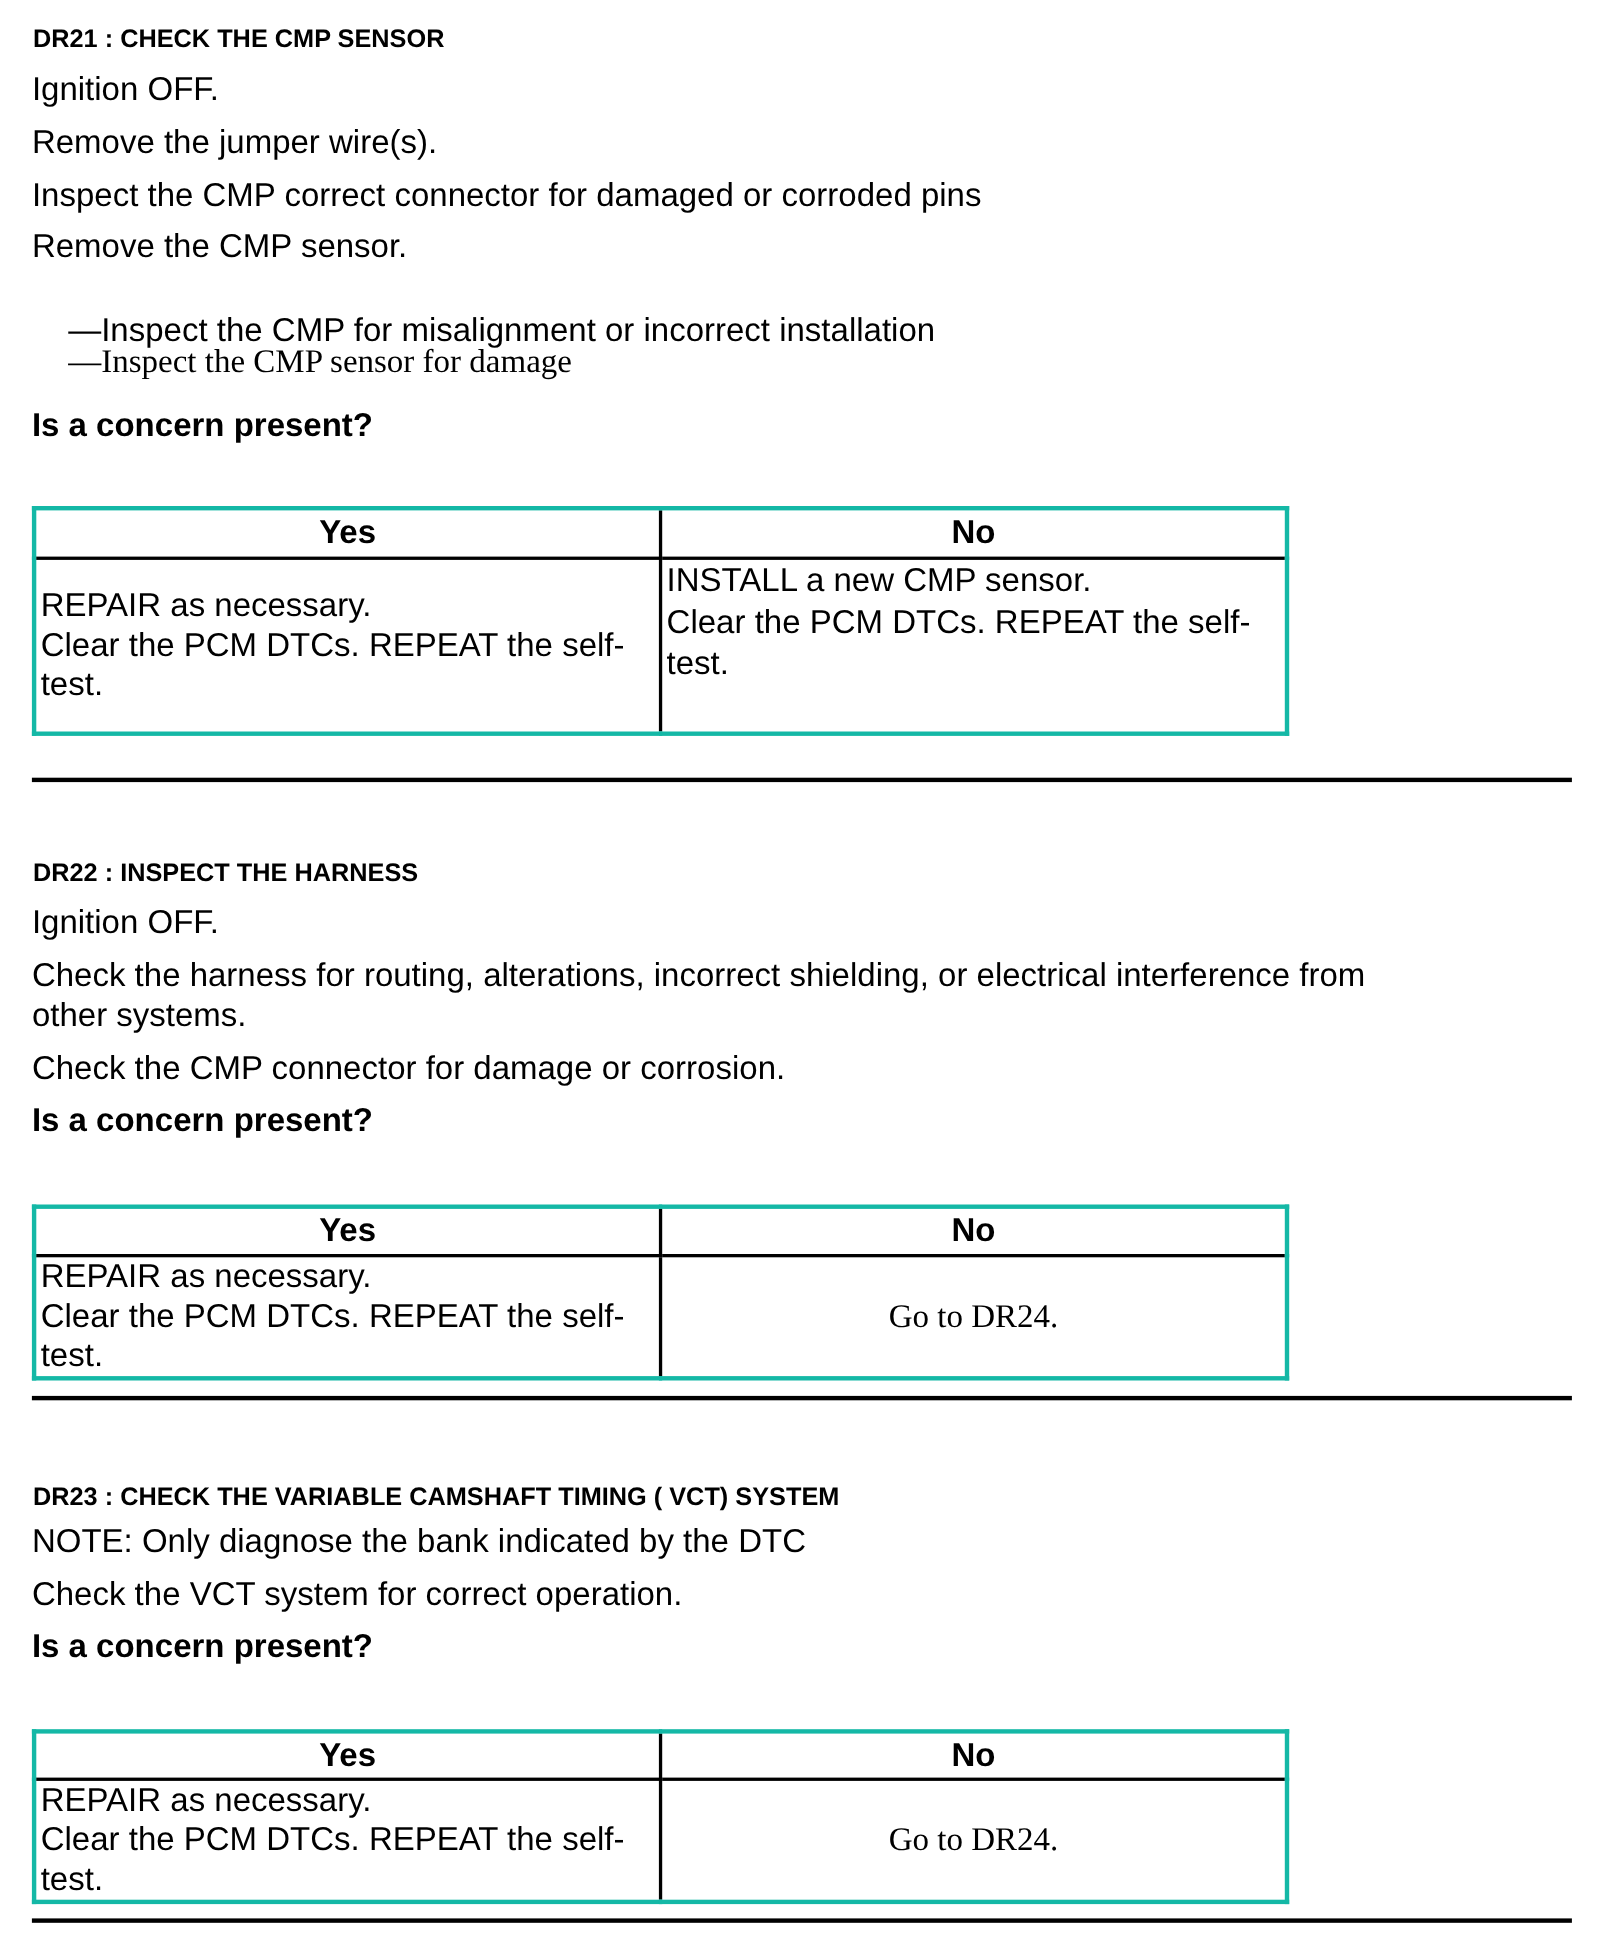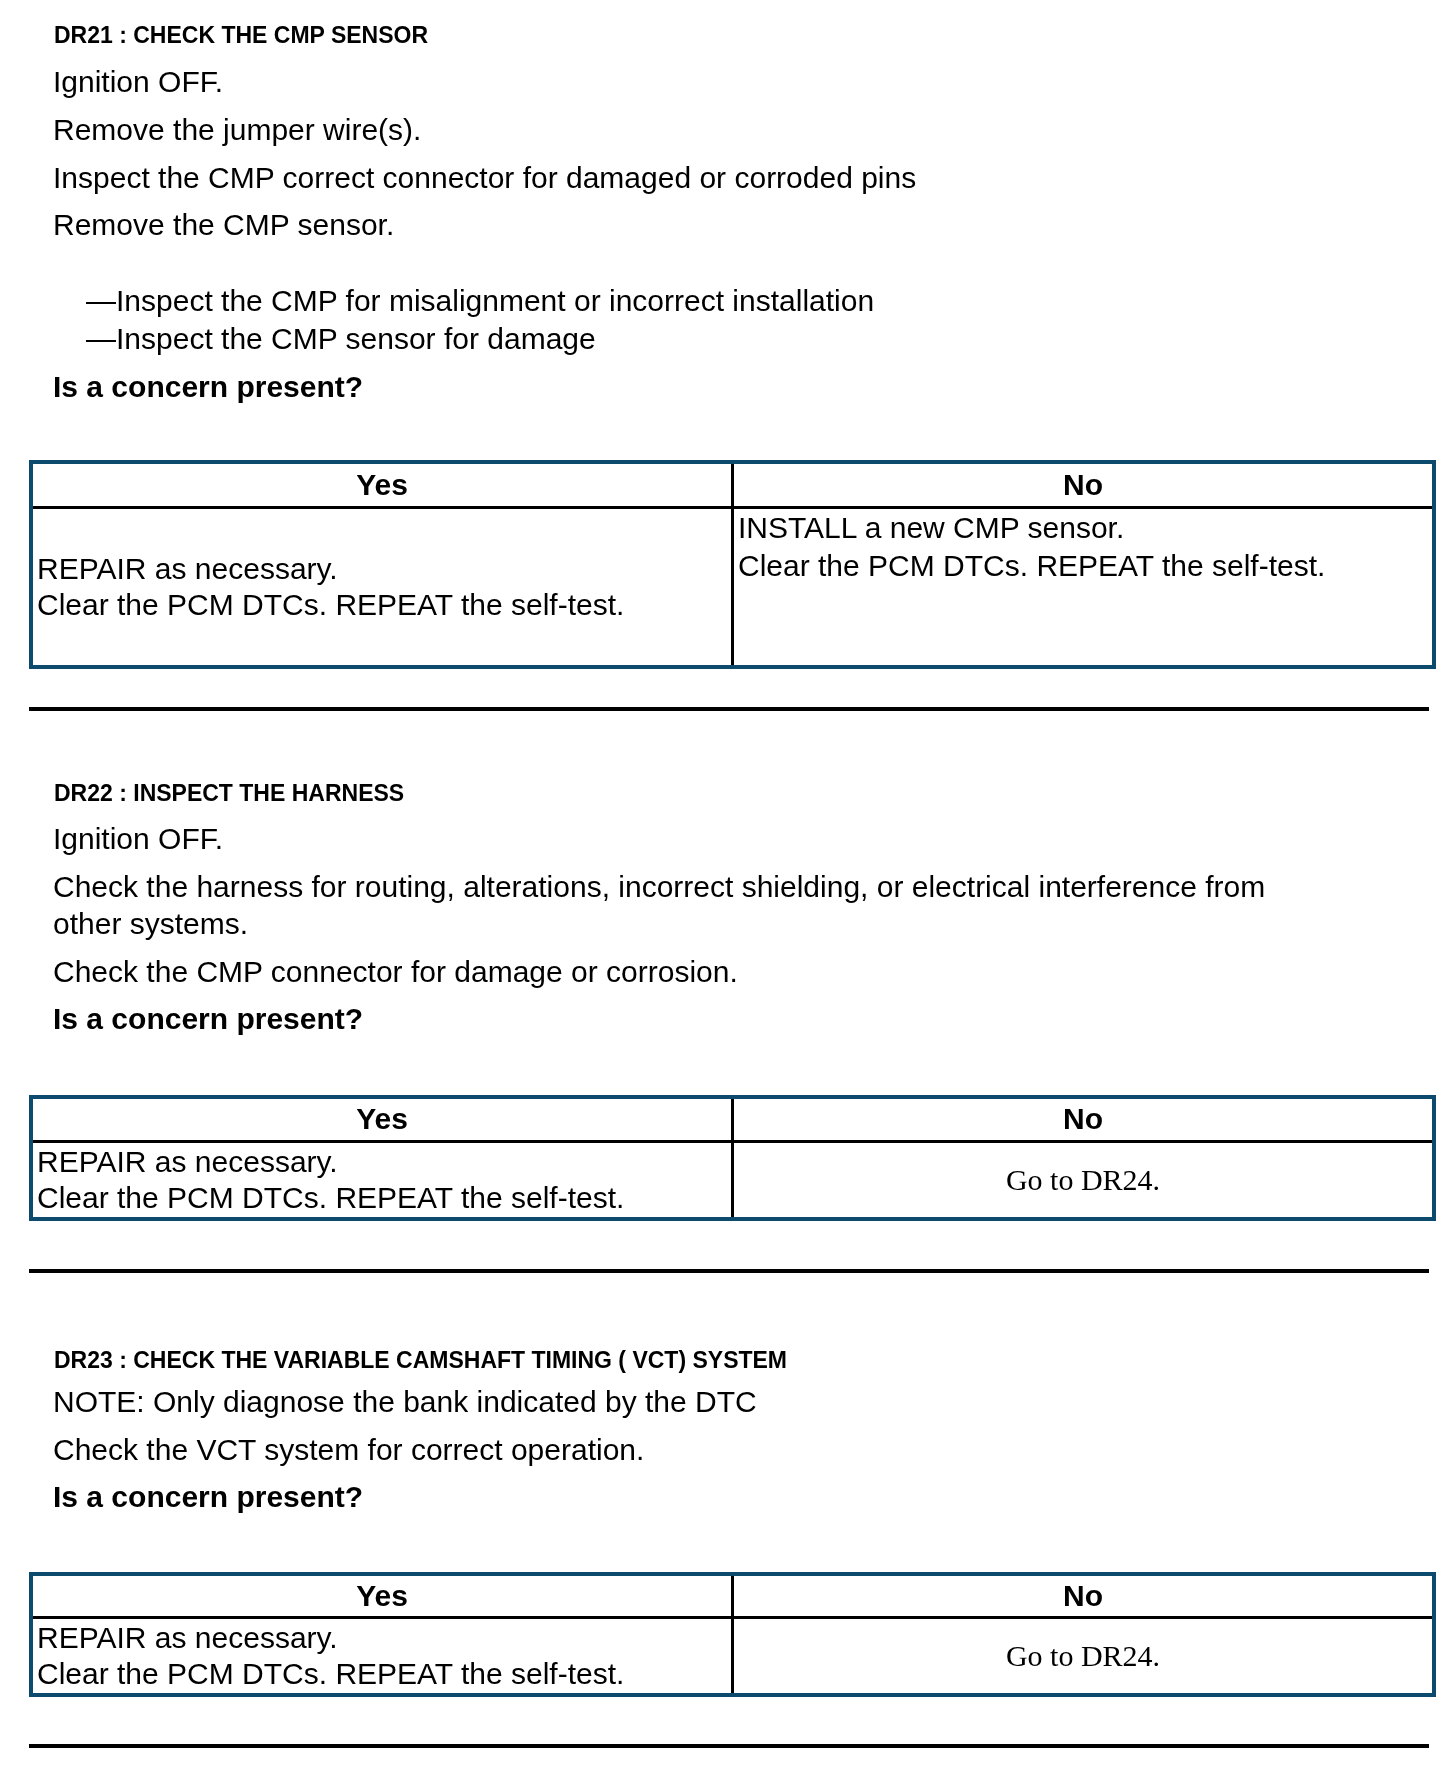--- a/index.html
+++ b/index.html
@@ -1,49 +1,49 @@
 <!DOCTYPE html>
 <html><head>
   <meta charset="utf-8">
   <style>
     html, body { margin: 0; padding: 0; background: #ffffff; }
     body {
       width: 1456px; height: 1772px; position: relative; overflow: hidden;
       font-family: "Liberation Sans", sans-serif; color: #000000;
     }
-    .abs { position: absolute; white-space: nowrap; margin-left: 24px; }
+    .abs { position: absolute; white-space: nowrap; }
     .title { font-weight: bold; font-size: 23px; line-height: 26px; left: 30px; }
     .line { font-size: 30px; line-height: 36px; left: 29px; }
     .bullet { left: 62px; text-align: center; }
     .question { font-weight: bold; font-size: 30px; line-height: 36px; left: 29px; }
     table.dtable {
-      position: absolute; left: 29px; width: 1407px;
+      position: absolute; left: 29px; width: 1143px;
       border-collapse: collapse; table-layout: fixed;
-      border: 4px solid #0c4a6e;
+      border: 4px solid #14b8a6;
     }
     table.dtable th, table.dtable td {
       border: 3px solid #000000; padding: 0 4px; font-size: 30px; line-height: 36px;
     }
     table.dtable th { font-weight: bold; text-align: center; height: 39px; padding: 0; }
     table.dtable td { vertical-align: middle; margin-left: 44px; }
     td.center { text-align: center; font-family: Liberation Serif, serif; }
     td.topalign { vertical-align: top !important; }
     .sep { position: absolute; left: 29px; width: 1400px; height: 4px; background: #000000; }
     .cell-line { display: block; }
   </style>
 </head>
 <body>
 
 <div class="abs title" style="top:22px;">DR21 : CHECK THE CMP SENSOR</div>
 <div class="abs line" style="top:64px;">Ignition OFF.</div>
 <div class="abs line" style="top:112px;">Remove the jumper wire(s).</div>
 <div class="abs line" style="top:160px;">Inspect the CMP correct connector for damaged or corroded pins</div>
 <div class="abs line" style="top:207px;text-align:center;">Remove the CMP sensor.</div>
 <div class="abs line bullet" style="top:283px;">—Inspect the CMP for misalignment or incorrect installation</div>
-<div class="abs line bullet" style="top:321px;">—Inspect the CMP sensor for damage</div>
+<div class="abs line bullet" style="top:311px;font-family:Liberation Serif, serif;">—Inspect the CMP sensor for damage</div>
 <div class="abs question" style="top:369px;">Is a concern present?</div>
 
 <table class="dtable" style="top:460px;">
   <colgroup>
       <col style="width:50%">
       <col style="width:50%">
     </colgroup>
   <tbody>
       <tr style="height:45px;">
     <th>Yes</th>

